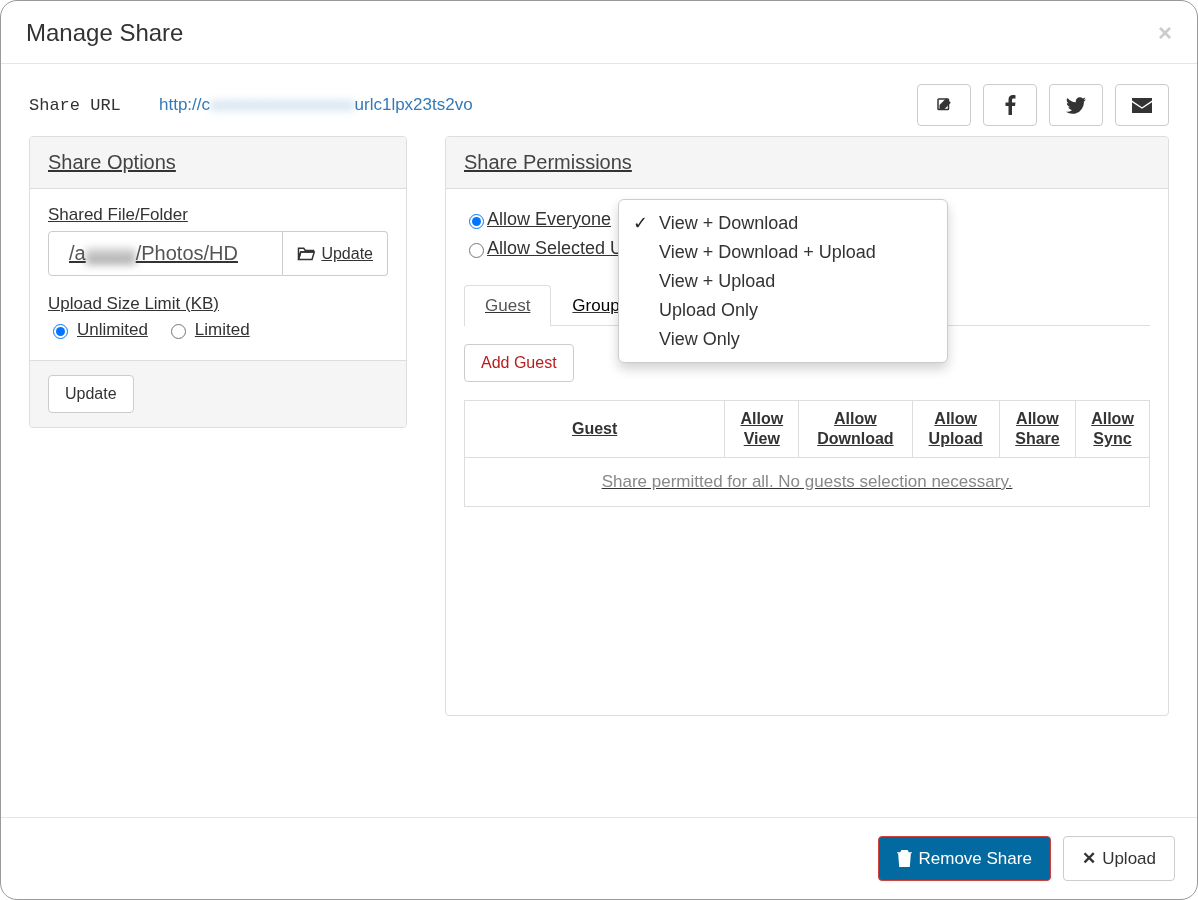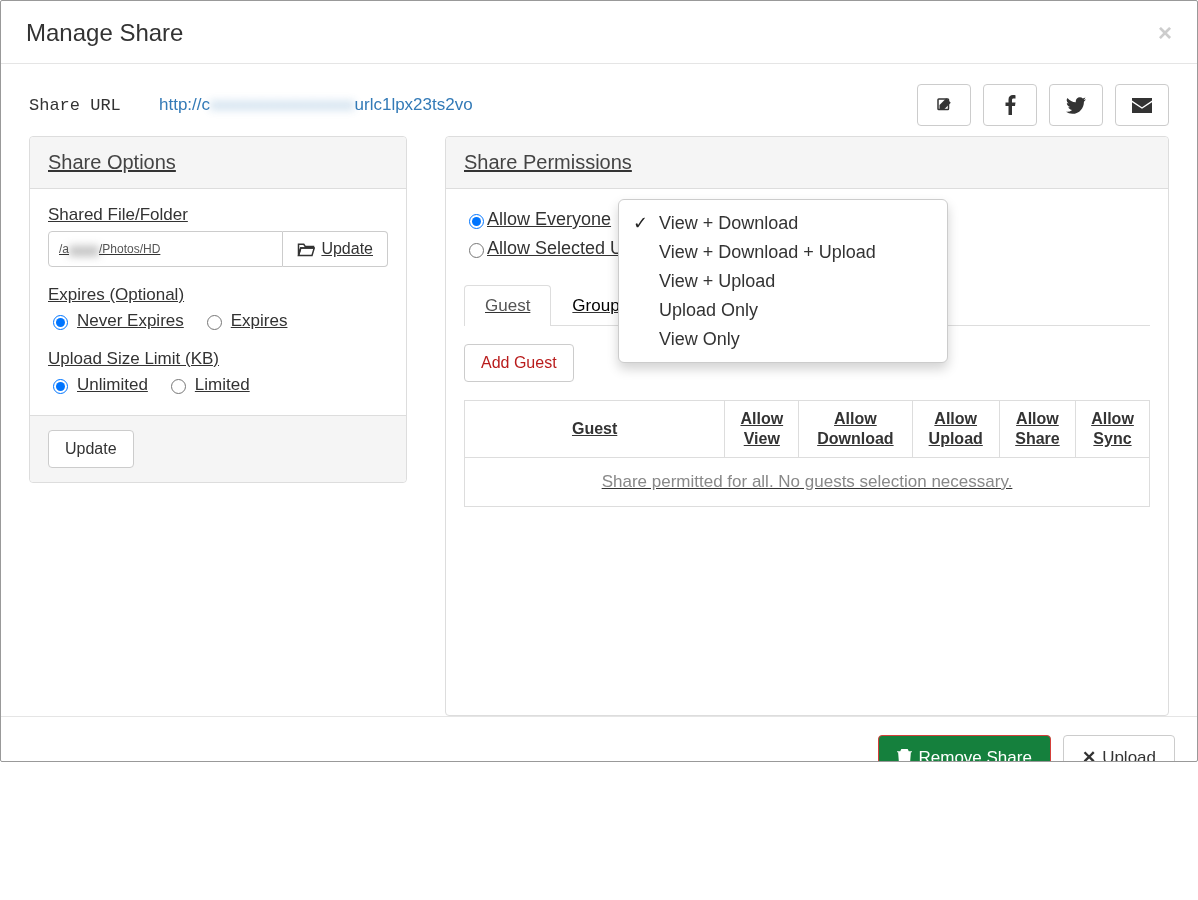--- a/index.html
+++ b/index.html
@@ -5,23 +5,23 @@
   * { box-sizing: border-box; }
   body {
     margin: 0;
     font-family: "Helvetica Neue", Helvetica, Arial, sans-serif;
     font-size: 15px;
     color: #333;
     background: #fff;
   }
   .modal {
     width: 1198px;
-    height: 762px;
+    height: 900px;
     border: 1px solid #999;
-    border-radius: 2px;
+    border-radius: 17px;
     position: relative;
     background: #fff;
     display: flex;
     flex-direction: column;
     overflow: hidden;
   }
   .modal-header {
     padding: 18px 25px 16px 25px;
     border-bottom: 1px solid #e5e5e5;
     display: flex;
@@ -115,22 +115,22 @@
     margin-bottom: 6px;
   }
   .path-group {
     display: flex;
     margin-bottom: 18px;
   }
   .path-input {
     flex: 1;
     border: 1px solid #ccc;
     border-radius: 4px 0 0 4px;
-    padding: 10px 10px;
-    font-size: 12px;
+    padding: 10px 20px;
+    font-size: 20px;
     color: #555;
     background: #fff;
     min-width: 0;
     overflow: hidden;
     white-space: nowrap;
     text-overflow: ellipsis;
   }
   .path-input .blur { filter: blur(4px); }
   .path-btn {
     border: 1px solid #ccc;
@@ -166,21 +166,21 @@
     border: 1px solid #ccc;
     background: #fff;
     color: #333;
     padding: 9px 16px;
     font-size: 16px;
     border-radius: 4px;
     cursor: pointer;
   }
   .btn-lg { padding: 11px 18px; font-size:17px; }
   .btn-danger {
-    background: #15803d;
+    background: #0369a1;
     border-color: #d43f3a;
     color: #fff;
   }
   .perm-radio-block { margin-bottom: 8px; }
   .perm-radio {
     display: flex; align-items:center; 
     font-size: 18px; color:#333; padding:4px 0; cursor:pointer;
   }
   .tabs {
     display:flex;
@@ -327,33 +327,20 @@
                   <svg width="18" height="15" viewBox="0 0 24 20" fill="none" stroke="#333" stroke-width="2">
                       <path d="M2 3h7l2 3h11v2H5L2 18V3z"></path>
                       <path d="M5 8h18l-3 10H2l3-10z"></path>
                     </svg>
                 </span>
                 <span>Update</span>
               </button>
             </div>
           </div>
 
-          <div class="section">
-            <div class="field-label">Expires (Optional)</div>
-            <div class="radio-row">
-              <label class="radio-wrap">
-                <input type="radio" name="exp" checked="" style="">
-                <span>Never Expires</span>
-              </label>
-              <label class="radio-wrap">
-                <input type="radio" name="exp" style="">
-                <span>Expires</span>
-              </label>
-            </div>
-          </div>
 
           <div class="section" style="margin-bottom:4px">
             <div class="field-label">Upload Size Limit (KB)</div>
             <div class="radio-row">
               <label class="radio-wrap">
                 <input type="radio" name="ulim" checked="" style="">
                 <span>Unlimited</span>
               </label>
               <label class="radio-wrap">
                 <input type="radio" name="ulim" style="">

